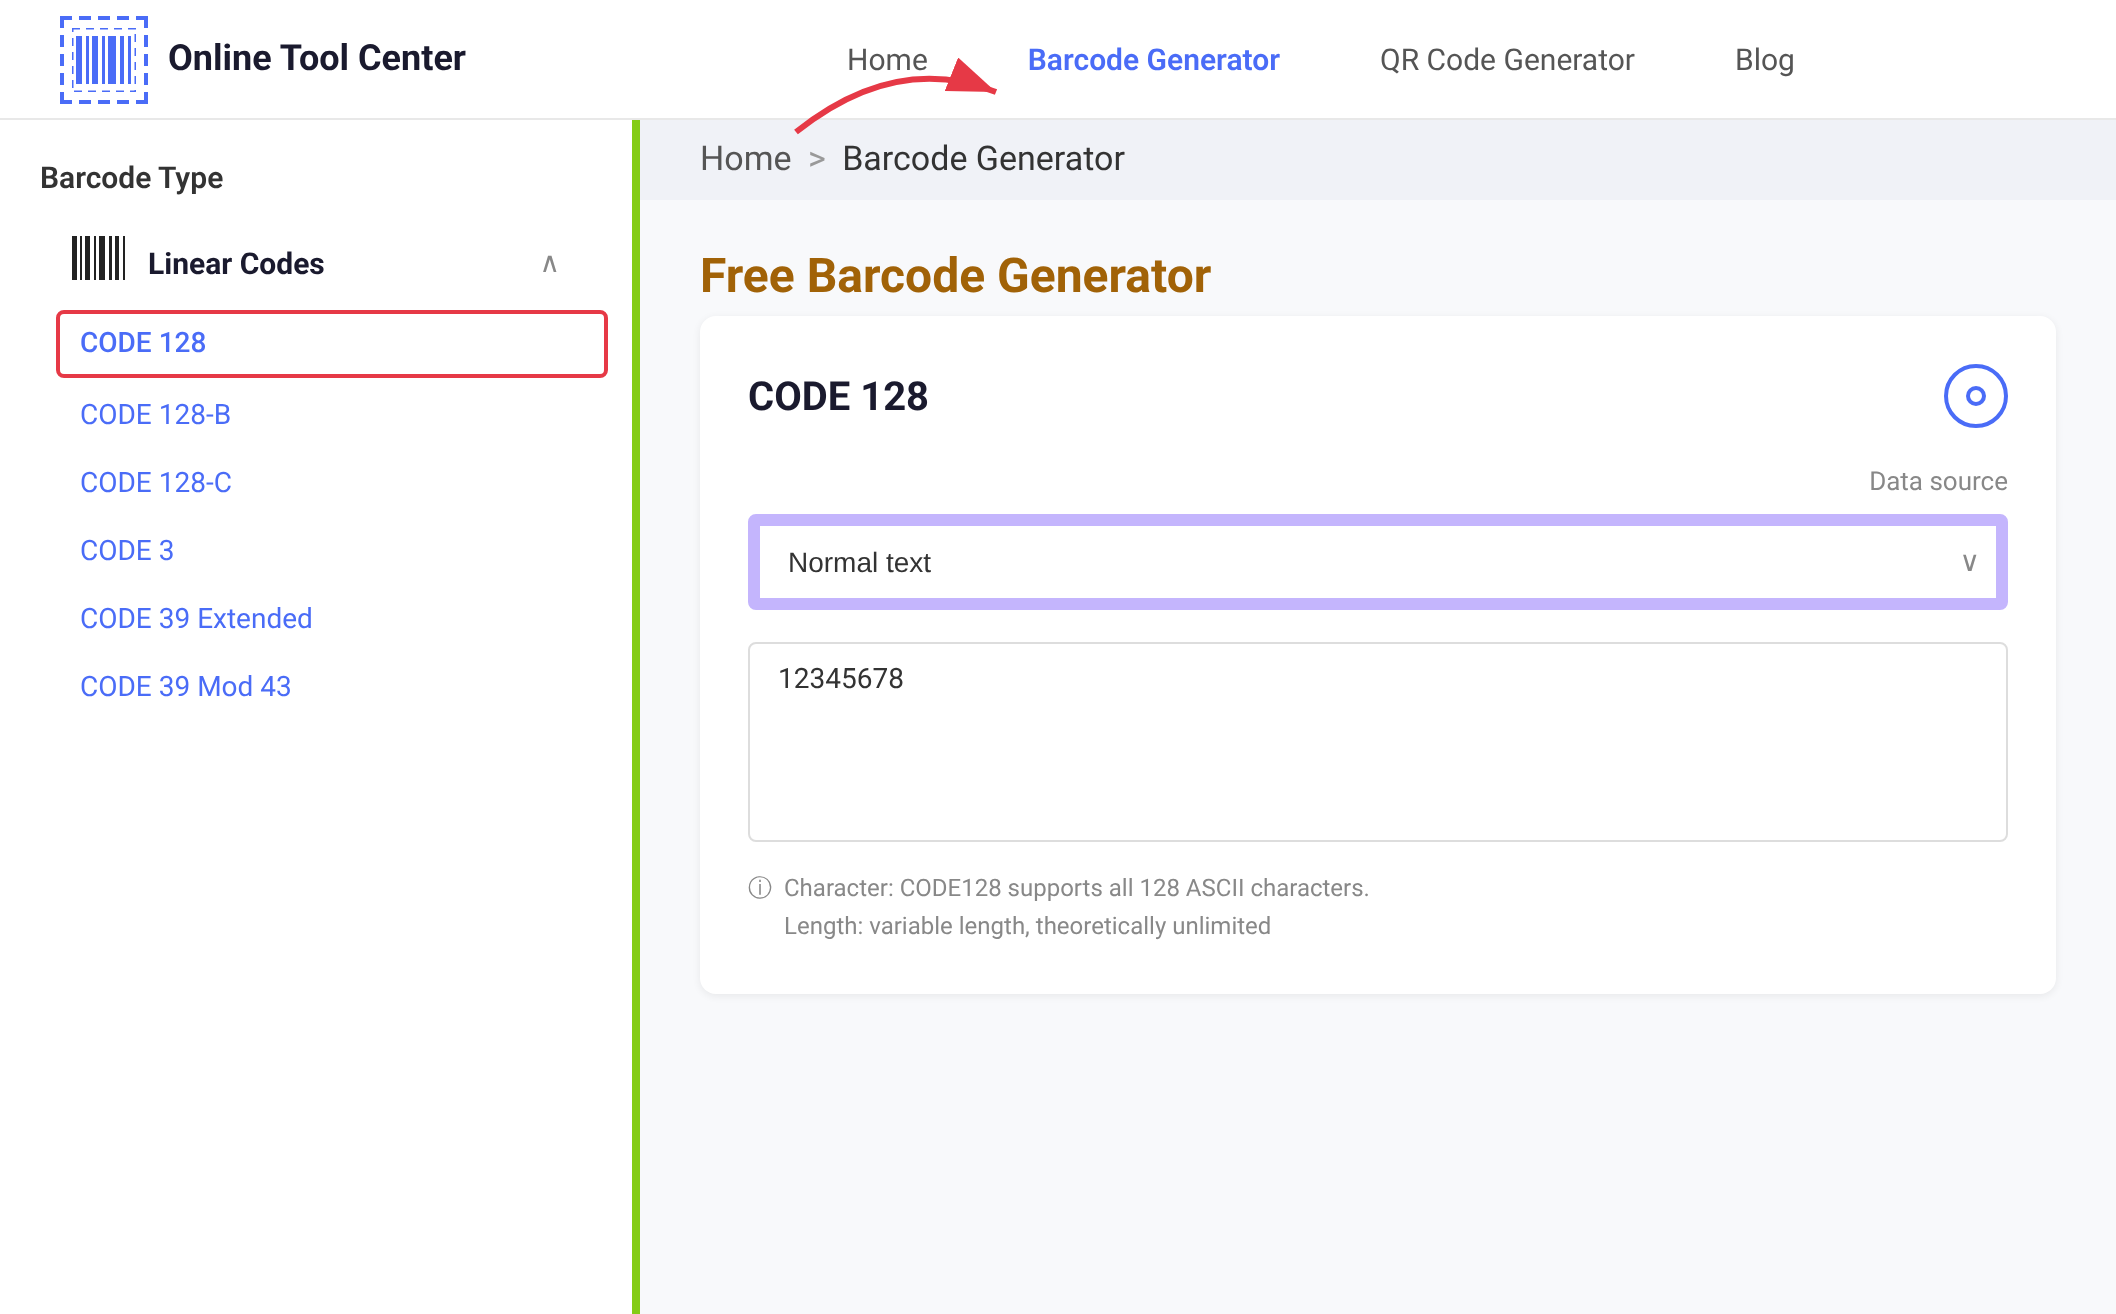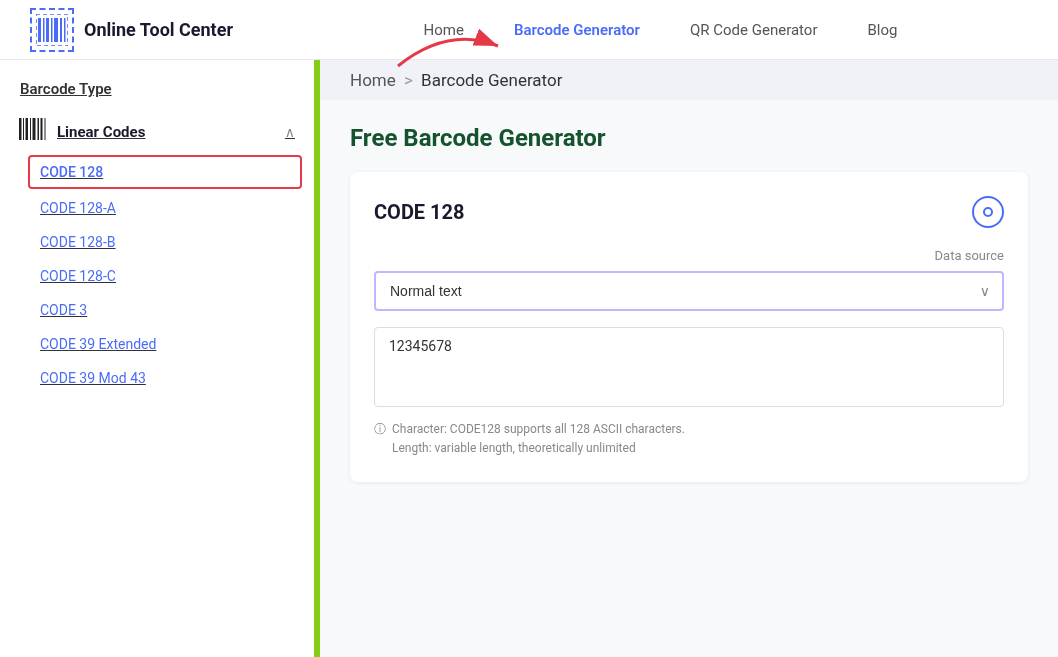--- a/index.html
+++ b/index.html
@@ -56,36 +56,35 @@
     
     .layout {
       display: flex;
       height: calc(657px - 60px);
     }
 
     
     .sidebar {
       width: 320px;
       min-width: 320px;
-      border-right: 6px solid #84cc16;
+      border-right: 4px solid #84cc16;
       overflow-y: auto;
       padding: 20px 0;
-      text-decoration: underline;
     }
     .sidebar-section-title {
       font-size: 15px;
       font-weight: 600;
       color: #333;
       padding: 0 20px 12px 20px;
     }
     .sidebar-group-header {
       display: flex;
       align-items: center;
       justify-content: space-between;
-      padding: 8px 19px;
+      padding: 8px 36px;
       cursor: pointer;
     }
     .sidebar-group-header-left {
       display: flex;
       align-items: center;
       gap: 10px;
     }
     .barcode-icon {
       font-size: 20px;
       color: #333;
@@ -140,22 +139,22 @@
       color: #333;
     }
 
     
     .content {
       padding: 24px 30px;
     }
     .page-title {
       font-size: 24px;
       font-weight: 700;
-      color: #14532d;
-      margin-bottom: 20px;
+      color: #a16207;
+      margin-bottom: 6px;
     }
     .page-subtitle {
       font-size: 13px;
       color: #666;
       margin-bottom: 24px;
       white-space: nowrap;
       overflow: hidden;
       text-overflow: ellipsis;
     }
 
@@ -202,39 +201,39 @@
       margin-bottom: 8px;
       text-align: right;
     }
     .select-wrapper {
       position: relative;
       margin-bottom: 16px;
     }
     .select-field {
       width: 100%;
       padding: 10px 14px;
-      border: 2px solid #c4b5fd;
+      border: 6px solid #c4b5fd;
       border-radius: 4px;
       font-size: 14px;
       color: #333;
       appearance: none;
       background: #fff;
       cursor: pointer;
     }
     .select-chevron {
       position: absolute;
       right: 14px;
       top: 50%;
       transform: translateY(-50%);
       color: #888;
       pointer-events: none;
     }
     .textarea-field {
       width: 100%;
-      height: 80px;
+      height: 100px;
       padding: 10px 14px;
       border: 1px solid #ddd;
       border-radius: 4px;
       font-size: 14px;
       color: #333;
       resize: none;
       font-family: inherit;
     }
     .info-text {
       font-size: 12px;
@@ -316,21 +315,20 @@
             <rect x="21.5" y="0" width="2" height="22" fill="#222"></rect>
             <rect x="25.5" y="0" width="1" height="22" fill="#222"></rect>
           </svg>
         </span>
         <span class="group-label">Linear Codes</span>
       </div>
       <span class="chevron-up">∧</span>
     </div>
 
     <a class="sidebar-item selected">CODE 128</a>
-    <a class="sidebar-item">CODE 128-A</a>
     <a class="sidebar-item">CODE 128-B</a>
     <a class="sidebar-item">CODE 128-C</a>
     <a class="sidebar-item">CODE 3</a>
     <a class="sidebar-item">CODE 39 Extended</a>
     <a class="sidebar-item">CODE 39 Mod 43</a>
   </aside>
 
   <main class="main">
     <div class="breadcrumb">
       <span>Home</span>

